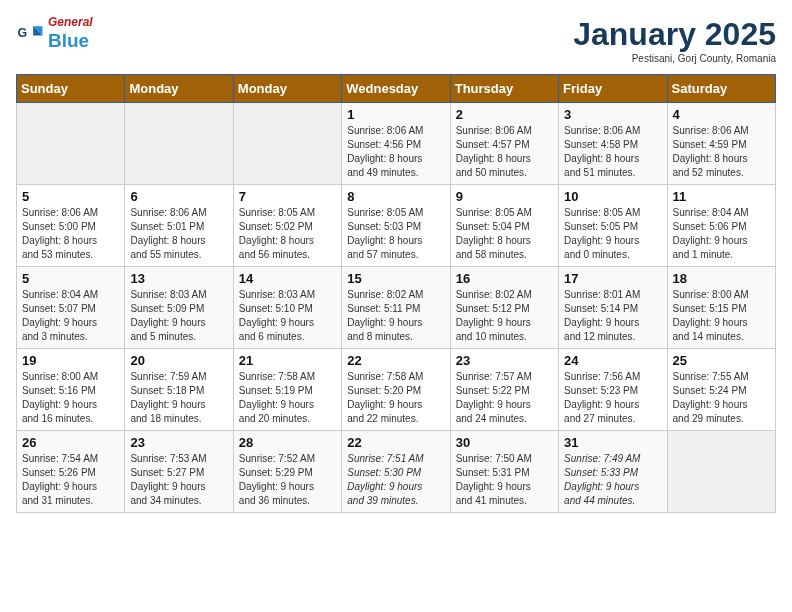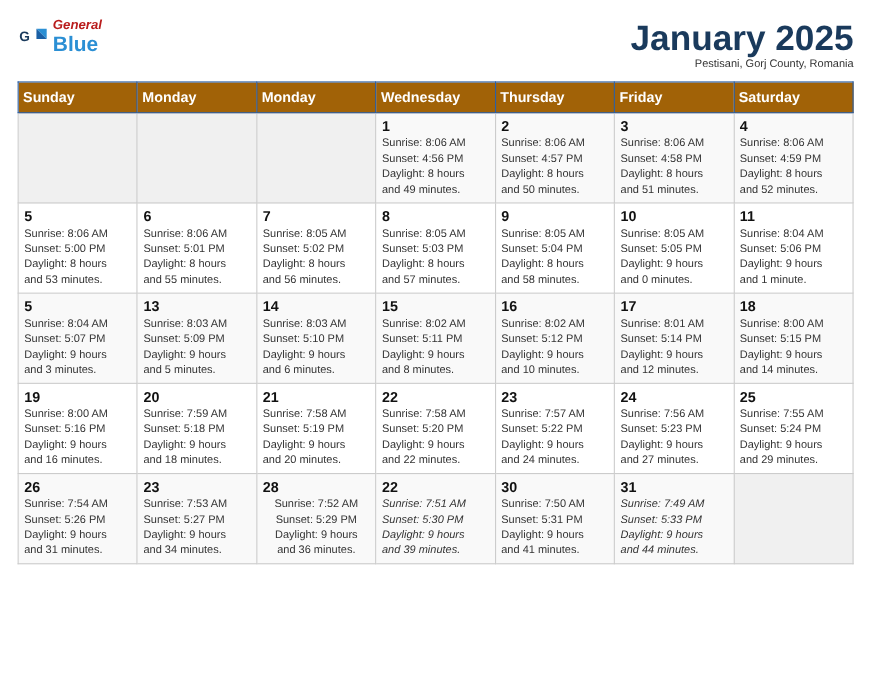--- a/index.html
+++ b/index.html
@@ -308,21 +308,21 @@
         </td>
         <td>
           <div class="day-number">23</div>
           <div class="day-detail" style="white-space: pre-line;">Sunrise: 7:53 AM
 Sunset: 5:27 PM
 Daylight: 9 hours
 and 34 minutes.</div>
         </td>
         <td>
           <div class="day-number">28</div>
-          <div class="day-detail" style="white-space: pre-line; text-align: center;">Sunrise: 7:52 AM
+          <div class="day-detail" style="white-space: pre-line;">Sunrise: 7:52 AM
 Sunset: 5:29 PM
 Daylight: 9 hours
 and 36 minutes.</div>
         </td>
         <td>
           <div class="day-number">22</div>
           <div class="day-detail" style="white-space: pre-line; font-style: italic;">Sunrise: 7:51 AM
 Sunset: 5:30 PM
 Daylight: 9 hours
 and 39 minutes.</div>

